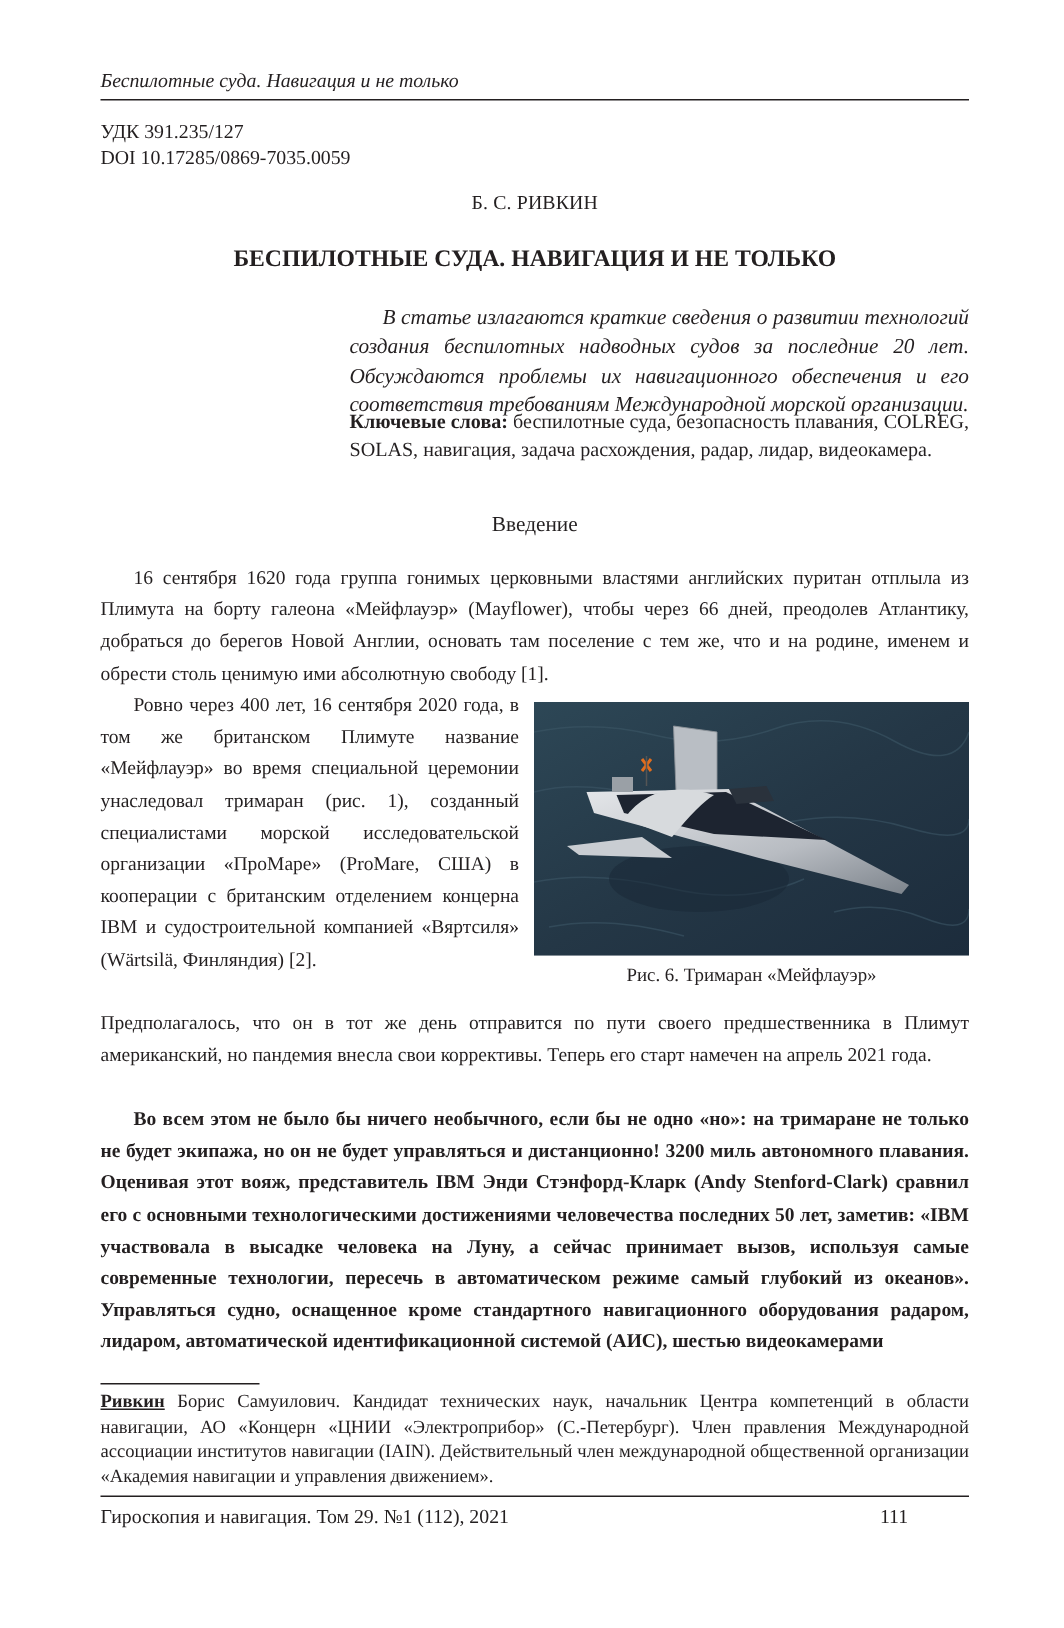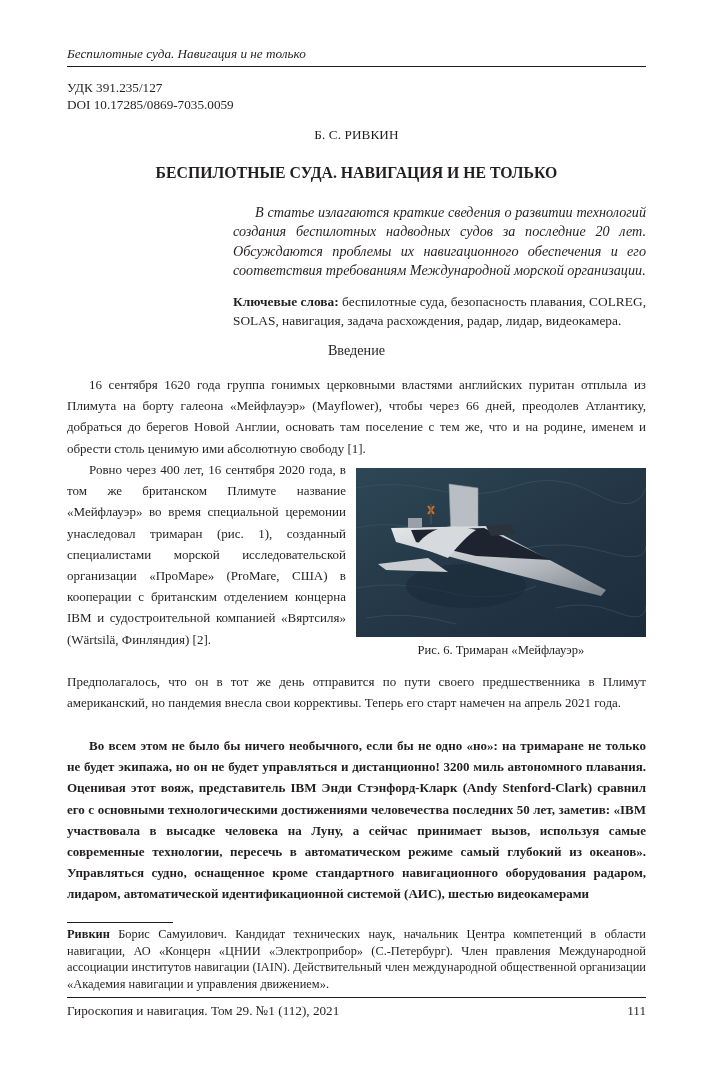--- a/index.html
+++ b/index.html
@@ -6,36 +6,36 @@
   body { width: 709px; height: 1085px; position: relative; overflow: hidden;
          font-family: "Liberation Serif", "DejaVu Serif", serif; color: #231f20; }
   .abs { position: absolute; }
   .running-head { left: 67px; top: 46px; width: 579px; font-size: 13.2px; font-style: italic; line-height: 16px; }
   .rule-top { left: 67px; top: 66px; width: 579px; height: 0; border-top: 1.2px solid #231f20; }
   .meta { left: 67px; top: 80px; font-size: 13.2px; line-height: 16.5px; }
   .author { left: 67px; top: 127px; width: 579px; text-align: center; font-size: 13.2px; line-height: 16px; letter-spacing: 0.1px; }
   .title { left: 67px; top: 163px; width: 579px; text-align: center; font-size: 15.8px; font-weight: bold; line-height: 20px; }
   .abstract { left: 233px; top: 203px; width: 413px; font-size: 14.2px; font-style: italic; line-height: 19.4px;
               text-align: justify; text-indent: 22px; margin: 0; }
-  .keywords { left: 233px; top: 292px; width: 413px; font-size: 13.4px; line-height: 19.2px; text-align: justify; margin: 0; }
+  .keywords { left: 233px; top: 271px; width: 413px; font-size: 13.4px; line-height: 19.2px; text-align: justify; margin: 0; }
   .keywords b { font-weight: bold; }
   .section-head { left: 67px; top: 341px; width: 579px; text-align: center; font-size: 14.2px; font-weight: normal; line-height: 18px; }
   .body { font-size: 13px; line-height: 21.2px; text-align: justify; margin: 0; }
   .p1 { left: 67px; top: 374px; width: 579px; text-indent: 22px; }
   .p2a { left: 67px; top: 459px; width: 279px; text-indent: 22px; }
   .p2b { left: 67px; top: 671px; width: 579px; }
   .p3 { left: 67px; top: 735px; width: 579px; text-indent: 22px; font-weight: bold; }
   .figure { left: 356px; top: 468px; width: 290px; height: 169px; overflow: hidden; background: #243746; }
   .caption { left: 356px; top: 643px; width: 290px; text-align: center; font-size: 12.6px; line-height: 15px; }
   .fn-rule { left: 67px; top: 922px; width: 106px; border-top: 1px solid #231f20; }
   .footnote { left: 67px; top: 926px; width: 579px; font-size: 12.4px; line-height: 16.6px; text-align: justify; margin: 0; }
-  .footnote b { font-weight: bold; }
+  .footnote b { font-weight: bold; text-decoration: underline; }
   .rule-bottom { left: 67px; top: 997px; width: 579px; border-top: 1.2px solid #231f20; }
   .journal { left: 67px; top: 1003px; font-size: 13.2px; line-height: 16px; }
-  .page-num { left: 546px; top: 1003px; width: 100px; text-align: right; font-size: 13.2px; line-height: 16px; }
+  .page-num { left: 546px; top: 1003px; width: 100px; text-align: center; font-size: 13.2px; line-height: 16px; }
 </style>
 </head>
 <body>
 
 <div class="abs running-head">Беспилотные суда. Навигация и не только</div>
 <div class="abs rule-top"></div>
 
 <div class="abs meta">
   <div>УДК 391.235/127</div>
   <div>DOI 10.17285/0869-7035.0059</div>

